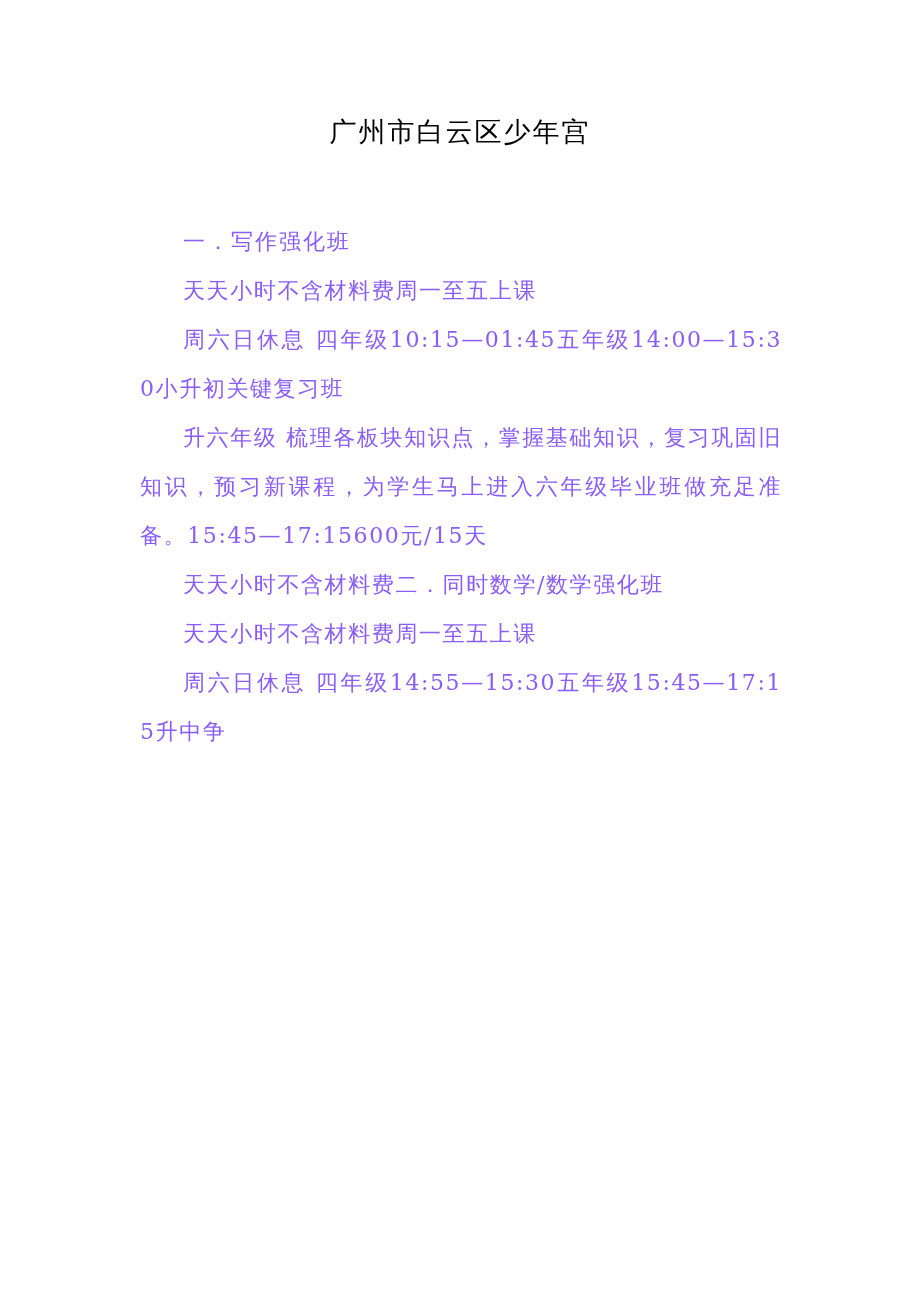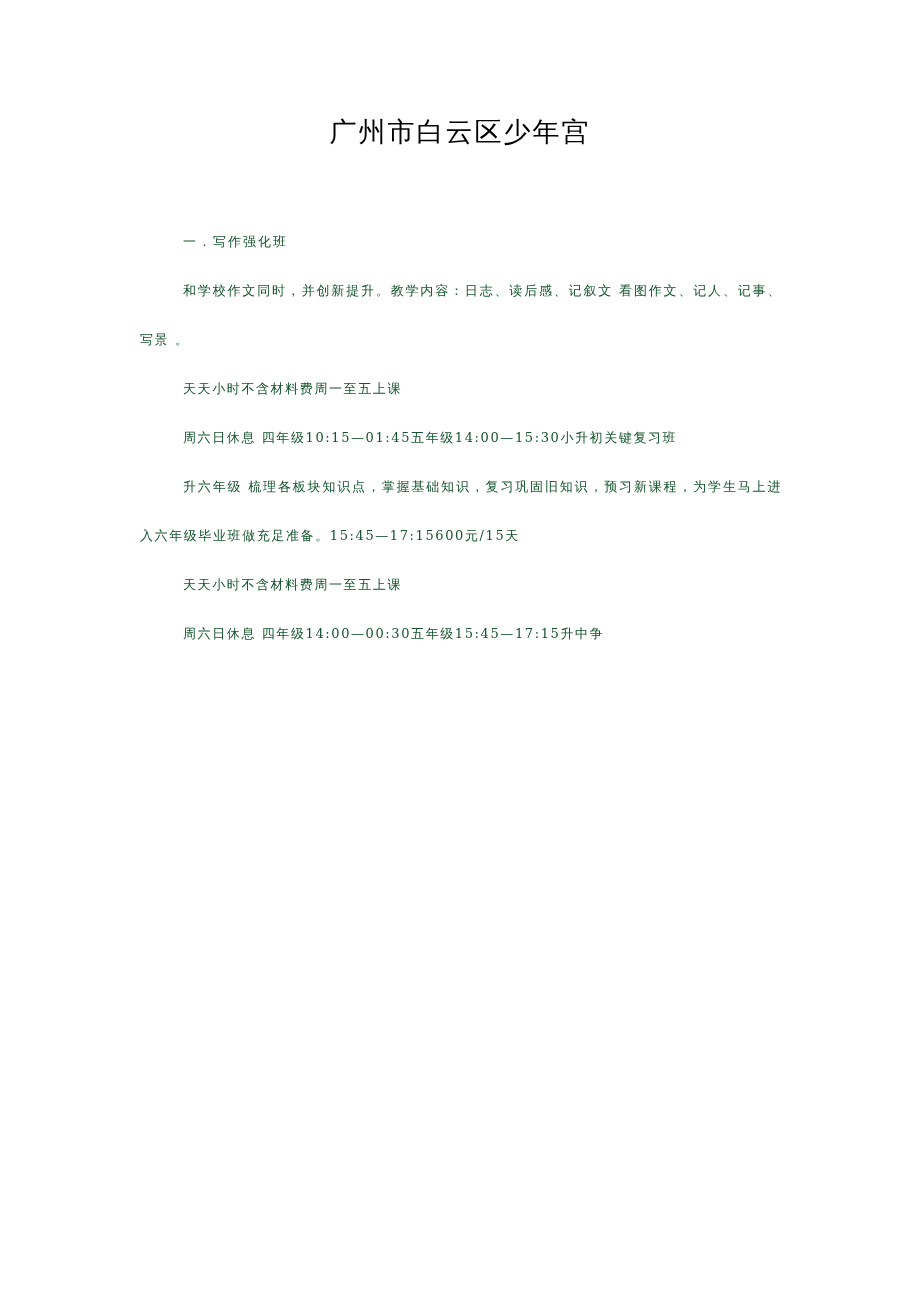--- a/index.html
+++ b/index.html
@@ -37,40 +37,40 @@
       margin: 0;
     }
     .body-text {
       position: absolute;
       left: 140px;
       top: 217px;
       width: 642px;
     }
     .para {
       margin: 0;
-      font-size: 13px;
+      font-size: 22px;
       line-height: 49px;
       text-indent: 43px;
       text-align: justify;
       letter-spacing: 1.6px;
       word-break: break-all;
-      color: #14532d;
+      color: #8b5cf6;
     }
     .para.heading {
       letter-spacing: 2px;
     }
   </style>
 </head>
 <body>
 
 <div class="page">
   <h1 class="title">广州市白云区少年宫</h1>
 
   <div class="body-text">
     <p class="para heading">一．写作强化班</p>
-    <p class="para">和学校作文同时，并创新提升。教学内容：日志、读后感、记叙文 看图作文、记人、记事、写景 。</p>
     <p class="para">天天小时不含材料费周一至五上课</p>
     <p class="para">周六日休息 四年级10:15—01:45五年级14:00—15:30小升初关键复习班</p>
     <p class="para">升六年级 梳理各板块知识点，掌握基础知识，复习巩固旧知识，预习新课程，为学生马上进入六年级毕业班做充足准备。15:45—17:15600元/15天</p>
+    <p class="para">天天小时不含材料费二．同时数学/数学强化班</p>
     <p class="para">天天小时不含材料费周一至五上课</p>
-    <p class="para">周六日休息 四年级14:00—00:30五年级15:45—17:15升中争</p>
+    <p class="para">周六日休息 四年级14:55—15:30五年级15:45—17:15升中争</p>
   </div>
 </div>
 
 </body></html>

